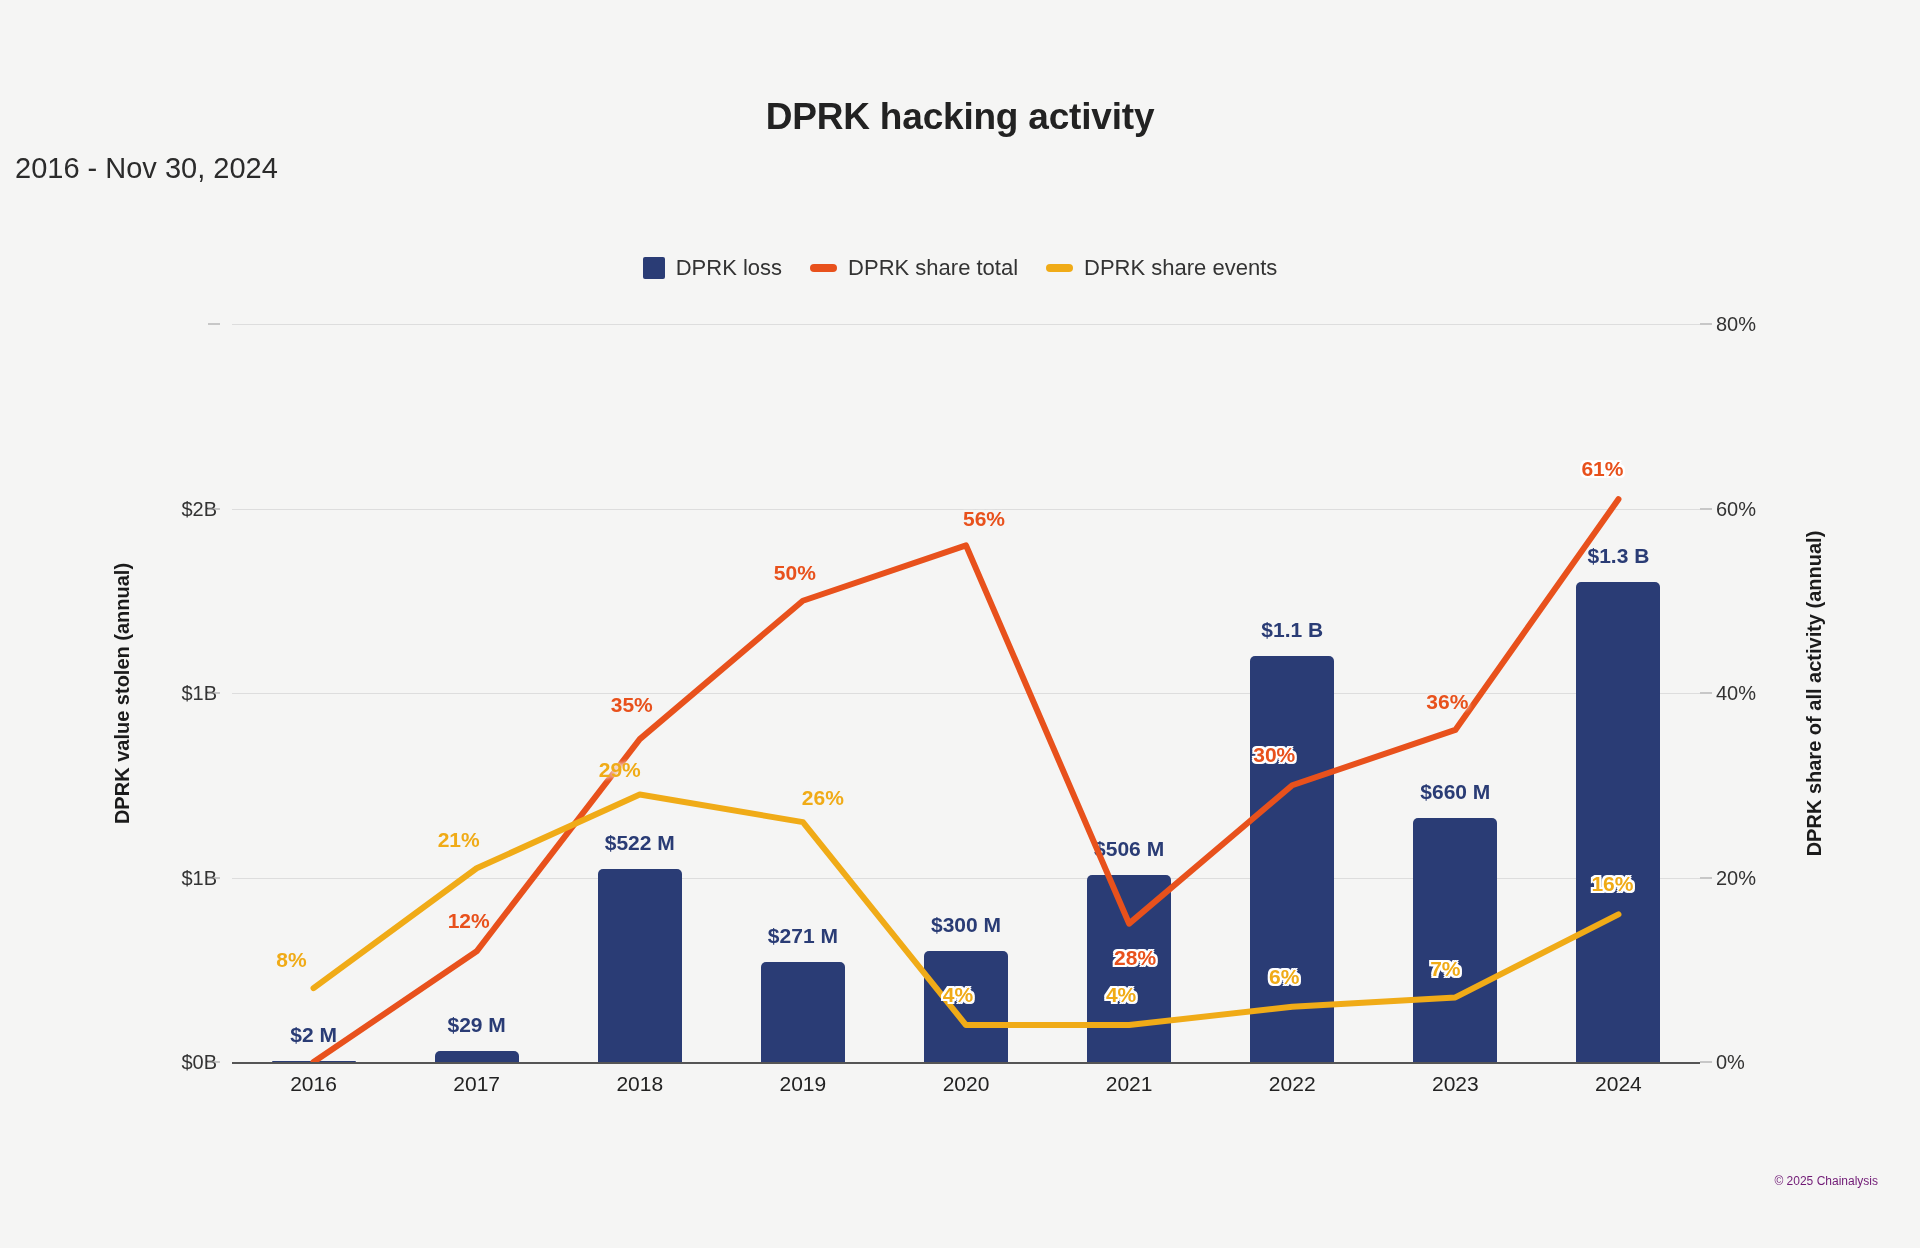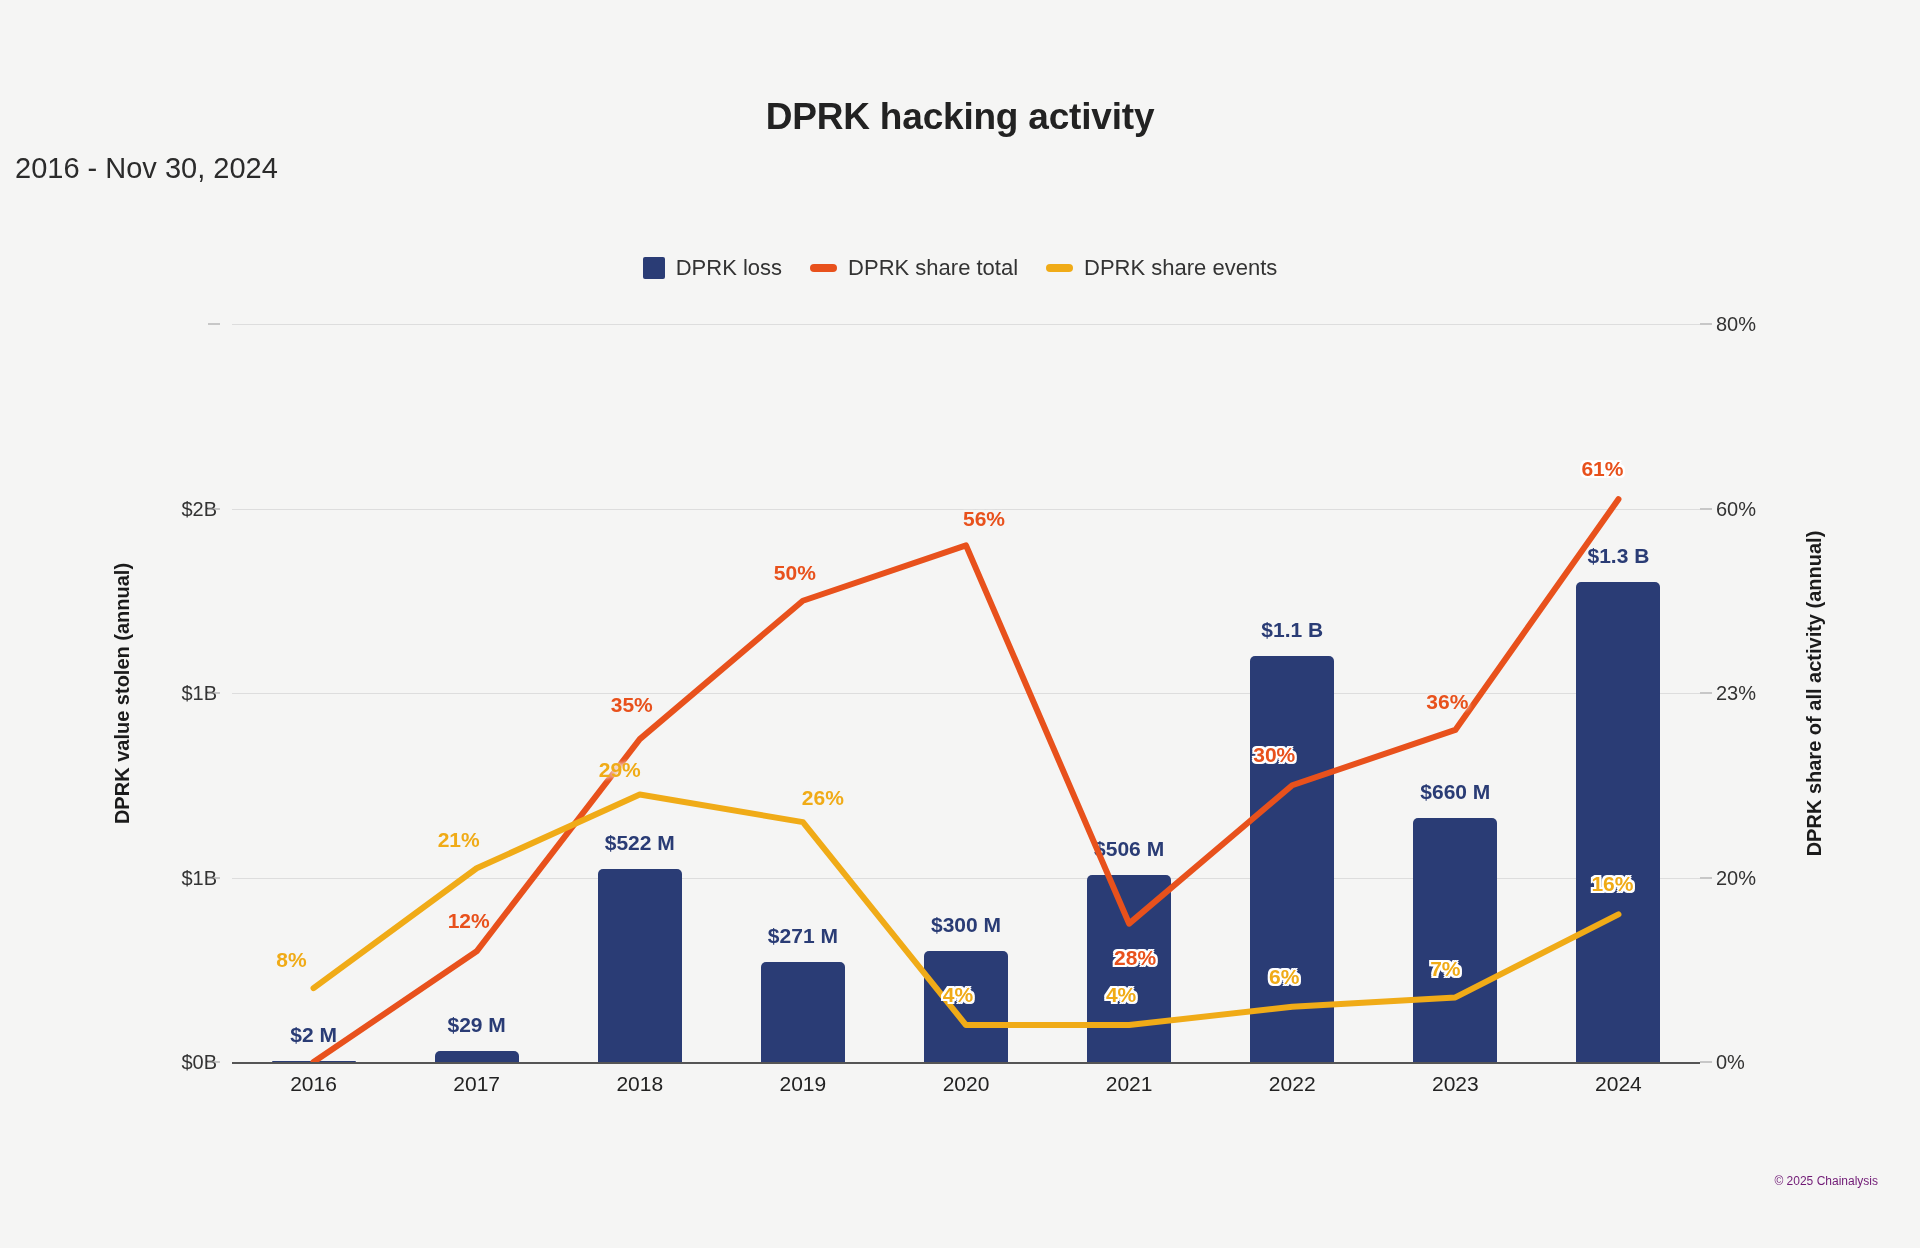--- a/index.html
+++ b/index.html
@@ -234,21 +234,21 @@
       <div class="ytick-left" style="top: 508.5px;">$2B</div>
       <div class="tick-mark-left" style="top: 508.5px;"></div>
       <div class="ytick-left" style="top: 324px;"></div>
       <div class="tick-mark-left" style="top: 324px;"></div>
     </div>
   <div id="yticks-right">
       <div class="ytick-right" style="top: 1062px;">0%</div>
       <div class="tick-mark-right" style="top: 1062px;"></div>
       <div class="ytick-right" style="top: 877.5px;">20%</div>
       <div class="tick-mark-right" style="top: 877.5px;"></div>
-      <div class="ytick-right" style="top: 693px;">23%</div>
+      <div class="ytick-right" style="top: 693px;">40%</div>
       <div class="tick-mark-right" style="top: 693px;"></div>
       <div class="ytick-right" style="top: 508.5px;">60%</div>
       <div class="tick-mark-right" style="top: 508.5px;"></div>
       <div class="ytick-right" style="top: 324px;">80%</div>
       <div class="tick-mark-right" style="top: 324px;"></div>
     </div>
 
   <div class="footer">© 2025 Chainalysis</div>
 </div>
 

